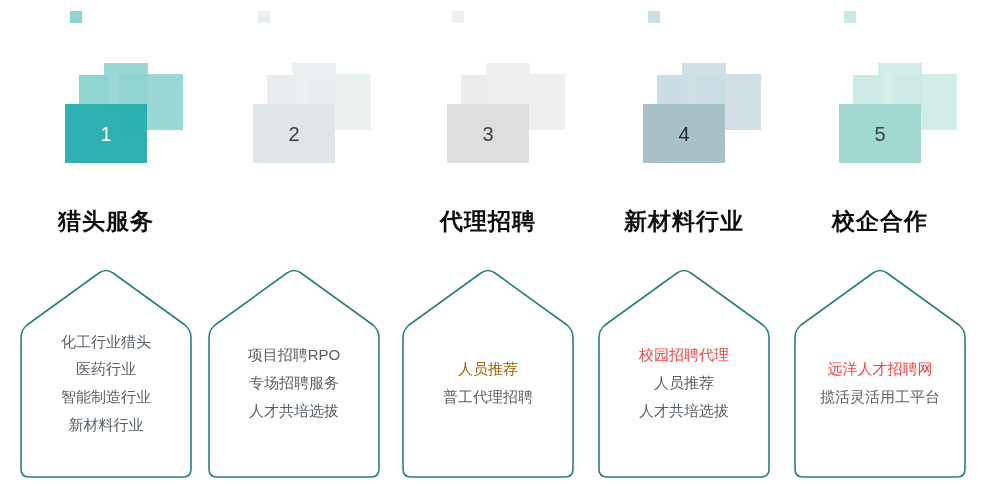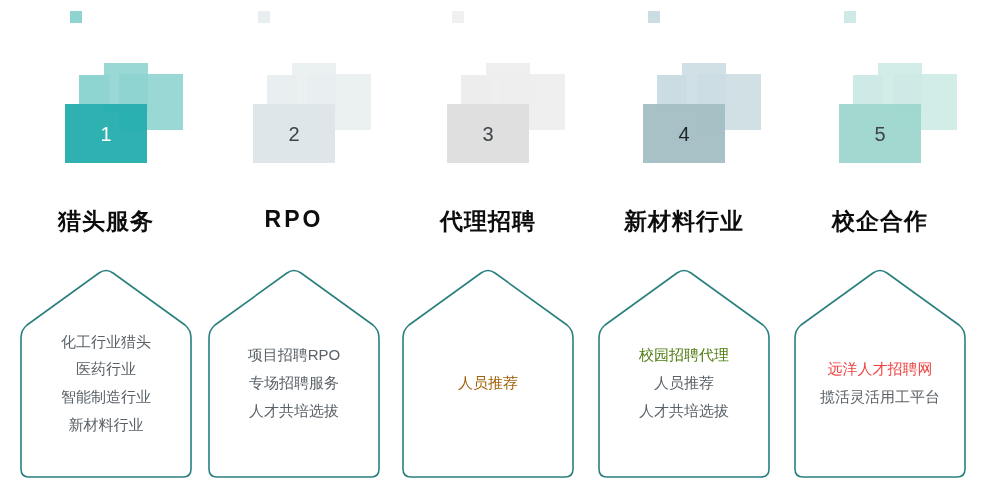--- a/index.html
+++ b/index.html
@@ -132,21 +132,20 @@
     </div>
     <div class="column" style="left: 196px;">
       <div class="cluster">
         <div class="sq sq-tiny" style="background: rgb(233, 238, 240); opacity: 1;"></div>
         <div class="sq sq-small" style="background: rgb(233, 238, 240); opacity: 1;"></div>
         <div class="sq sq-mid" style="background: rgb(233, 238, 240); opacity: 0.9;"></div>
         <div class="sq sq-wide" style="background: rgb(233, 238, 240); opacity: 0.9;"></div>
         <div class="sq sq-main" style="background: rgb(221, 229, 232); opacity: 0.96;"></div>
         <div class="sq-num" style="color: rgb(61, 69, 72);">2</div>
       </div>
-      <div class="title latin">RPO</div>
       <div class="card">
         <svg width="186" height="212" viewBox="0 0 186 212">
           <path d="M 8 201 L 8 70 Q 8 62 14 57 L 86 5 Q 93 0 100 5 L 172 57 Q 178 62 178 70 L 178 201 Q 178 209 170 209 L 16 209 Q 8 209 8 201 Z" fill="none" stroke="#2a7f7f" stroke-width="1.6" stroke-linejoin="round"></path>
         </svg>
         <div class="card-text">
           <div class="card-line" style="color: rgb(90, 98, 104);">项目招聘RPO</div>
           <div class="card-line" style="color: rgb(90, 98, 104);">专场招聘服务</div>
           <div class="card-line" style="color: rgb(90, 98, 104);">人才共培选拔</div>
         </div>
       </div>
@@ -160,39 +159,40 @@
         <div class="sq sq-main" style="background: rgb(222, 222, 222); opacity: 0.96;"></div>
         <div class="sq-num" style="color: rgb(61, 69, 72);">3</div>
       </div>
       <div class="title">代理招聘</div>
       <div class="card">
         <svg width="186" height="212" viewBox="0 0 186 212">
           <path d="M 8 201 L 8 70 Q 8 62 14 57 L 86 5 Q 93 0 100 5 L 172 57 Q 178 62 178 70 L 178 201 Q 178 209 170 209 L 16 209 Q 8 209 8 201 Z" fill="none" stroke="#2a7f7f" stroke-width="1.6" stroke-linejoin="round"></path>
         </svg>
         <div class="card-text">
           <div class="card-line" style="color: #a16207;">人员推荐</div>
+          <div class="card-line" style="color: rgb(90, 98, 104);">普工代理招聘</div>
         </div>
       </div>
     </div>
     <div class="column" style="left: 586px;">
       <div class="cluster">
         <div class="sq sq-tiny" style="background: rgb(203, 221, 226); opacity: 1;"></div>
         <div class="sq sq-small" style="background: rgb(203, 221, 226); opacity: 1;"></div>
         <div class="sq sq-mid" style="background: rgb(203, 221, 226); opacity: 0.9;"></div>
         <div class="sq sq-wide" style="background: rgb(203, 221, 226); opacity: 0.9;"></div>
         <div class="sq sq-main" style="background: rgb(164, 190, 197); opacity: 0.96;"></div>
         <div class="sq-num" style="color: rgb(28, 36, 38);">4</div>
       </div>
       <div class="title">新材料行业</div>
       <div class="card">
         <svg width="186" height="212" viewBox="0 0 186 212">
           <path d="M 8 201 L 8 70 Q 8 62 14 57 L 86 5 Q 93 0 100 5 L 172 57 Q 178 62 178 70 L 178 201 Q 178 209 170 209 L 16 209 Q 8 209 8 201 Z" fill="none" stroke="#2a7f7f" stroke-width="1.6" stroke-linejoin="round"></path>
         </svg>
         <div class="card-text">
-          <div class="card-line" style="color: #4d7c0f;">校园招聘代理</div>
+          <div class="card-line" style="color: #ef4444;">校园招聘代理</div>
           <div class="card-line" style="color: rgb(90, 98, 104);">人员推荐</div>
           <div class="card-line" style="color: rgb(90, 98, 104);">人才共培选拔</div>
         </div>
       </div>
     </div>
     <div class="column" style="left: 782px;">
       <div class="cluster">
         <div class="sq sq-tiny" style="background: rgb(205, 234, 230); opacity: 1;"></div>
         <div class="sq sq-small" style="background: rgb(205, 234, 230); opacity: 1;"></div>
         <div class="sq sq-mid" style="background: rgb(205, 234, 230); opacity: 0.9;"></div>

